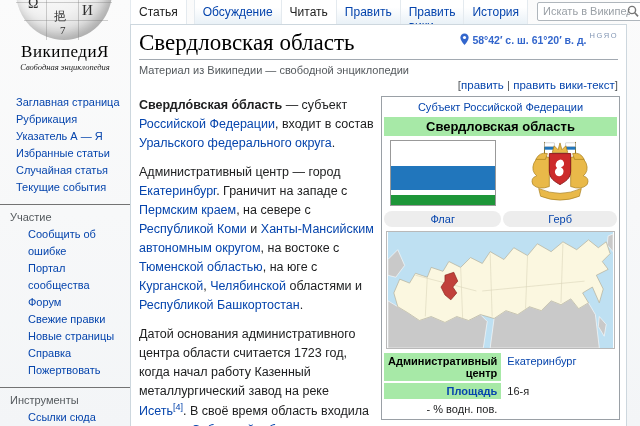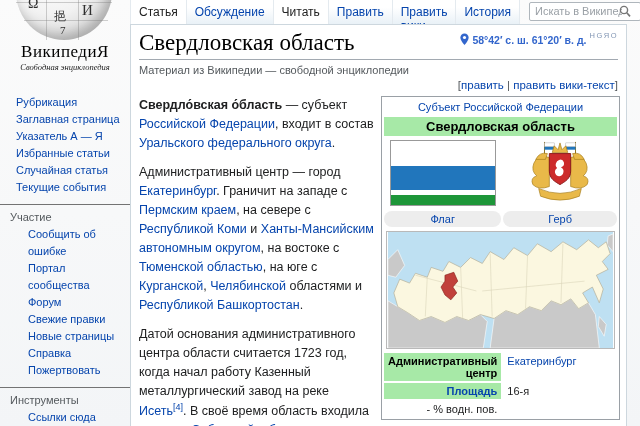--- a/index.html
+++ b/index.html
@@ -36,21 +36,21 @@
 
   
   .topbar { position:absolute; left:130px; right:0; top:0; height:24px; display:flex; align-items:stretch; }
   .tabs { display:flex; }
   .tabs a {
     display:block; font-size:12px; padding:5px 8px 0 8px; height:24px;
     background: linear-gradient(#ffffff 30%, #e9f1f7);
     border-left:1px solid #e4eaef; border-right:1px solid #e4eaef; margin-right:-1px;
   }
   .tabs a.active { background:#fff; color:#222; }
-  .tabs-left { margin-right:auto; }
+  .tabs-left { margin-right:auto;gap:8px; }
   .searchbox { position:relative; width:118px; margin:1px 6px 0 10px; }
   .searchbox input {
     width:112px; height:19px; border:1px solid #afb6bc; border-radius:2px;
     font-size:11px; padding:0 18px 0 5px; color:#333; background:#fff; outline:none;
     font-family:"Liberation Sans",sans-serif;
   }
   .searchbox input::placeholder { color:#9aa0a6; }
   .search-icon { position:absolute; right:10px; top:3px; }
 
   
@@ -104,22 +104,22 @@
       <span class="gl" style="left:12px;top:52px;font-size:14px;">Ω</span>
       <span class="gl" style="left:66px;top:58px;font-size:15px;">И</span>
       <span class="gl" style="left:38px;top:64px;font-size:12px;">挹</span>
       <span class="gl" style="left:44px;top:80px;font-size:11px;">7</span>
     </div>
     <div class="wordmark">ВикипедиЯ</div>
     <div class="tagline">Свободная энциклопедия</div>
   </div>
 
   <div class="nav">
+      <a href="#">Заглавная страница</a>
       <a href="#">Рубрикация</a>
-      <a href="#">Заглавная страница</a>
       <a href="#">Указатель А — Я</a>
       <a href="#">Избранные статьи</a>
       <a href="#">Случайная статья</a>
       <a href="#">Текущие события</a>
     </div>
 
   <div class="nav nav-sec">
     <div class="nav-sec-h">Участие</div>
     <div>
         <a href="#">Сообщить об ошибке</a>

